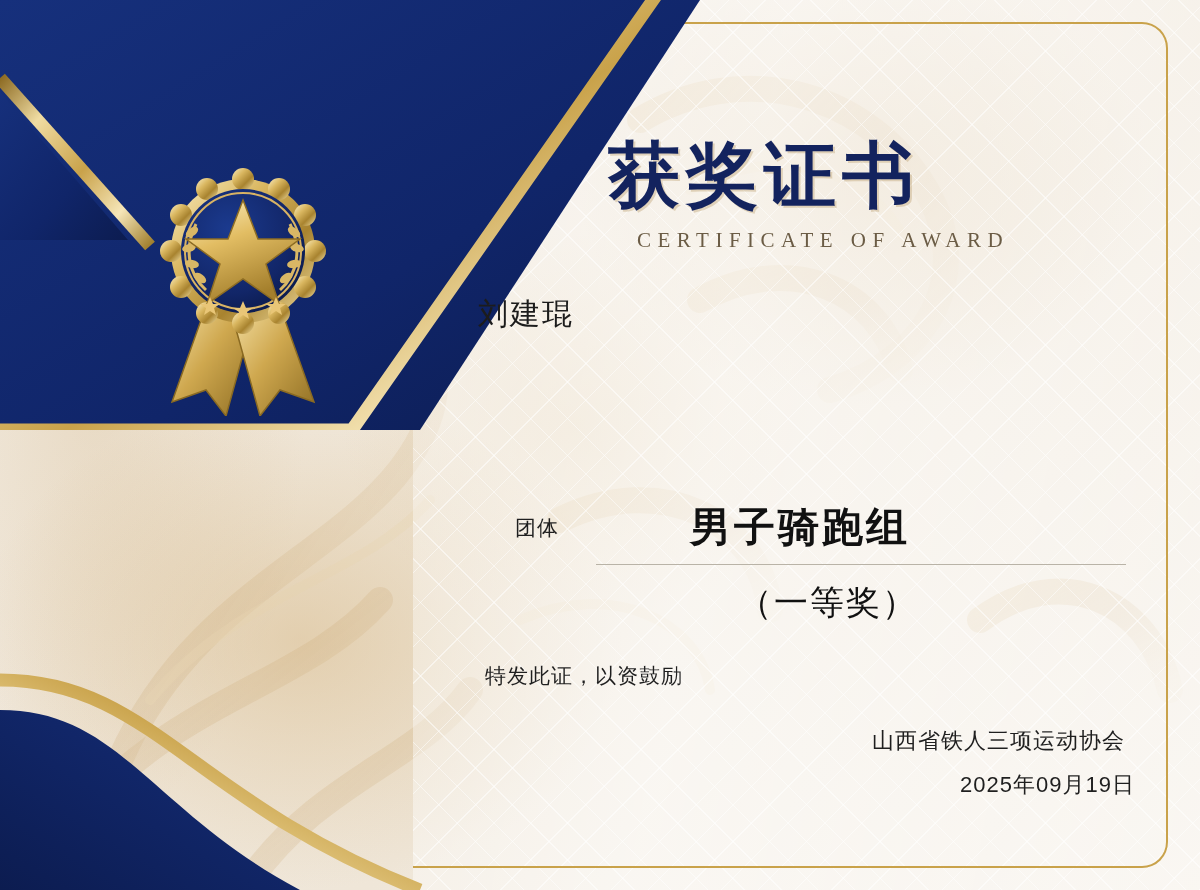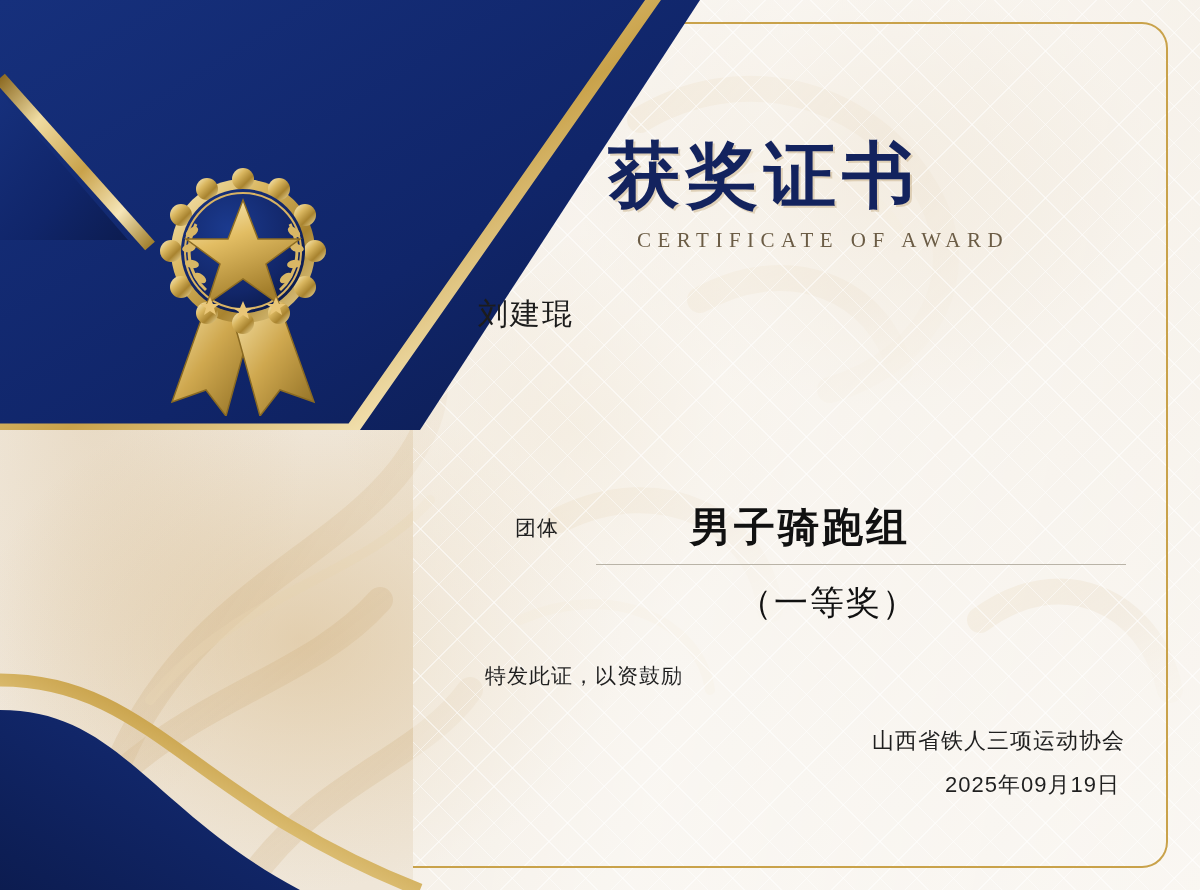--- a/index.html
+++ b/index.html
@@ -203,21 +203,21 @@
     position: absolute;
     right: 13px;
     top: 726px;
     font-size: 22px;
     color: #1f1f1f;
     letter-spacing: 1px;
     text-align: left;
   }
   .issue-date {
     position: absolute;
-    right: 18px;
+    right: 3px;
     top: 770px;
     font-size: 22px;
     color: #1f1f1f;
     letter-spacing: 1px;
   }
 </style>
 </head>
 <body>
 
 <div class="certificate">

